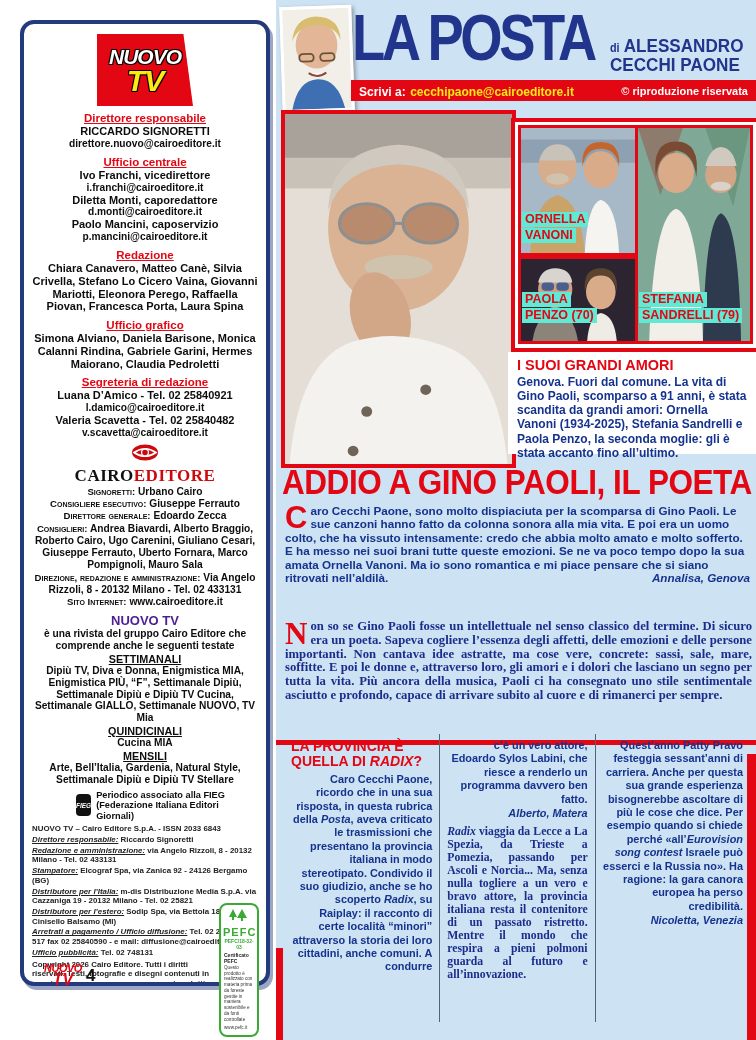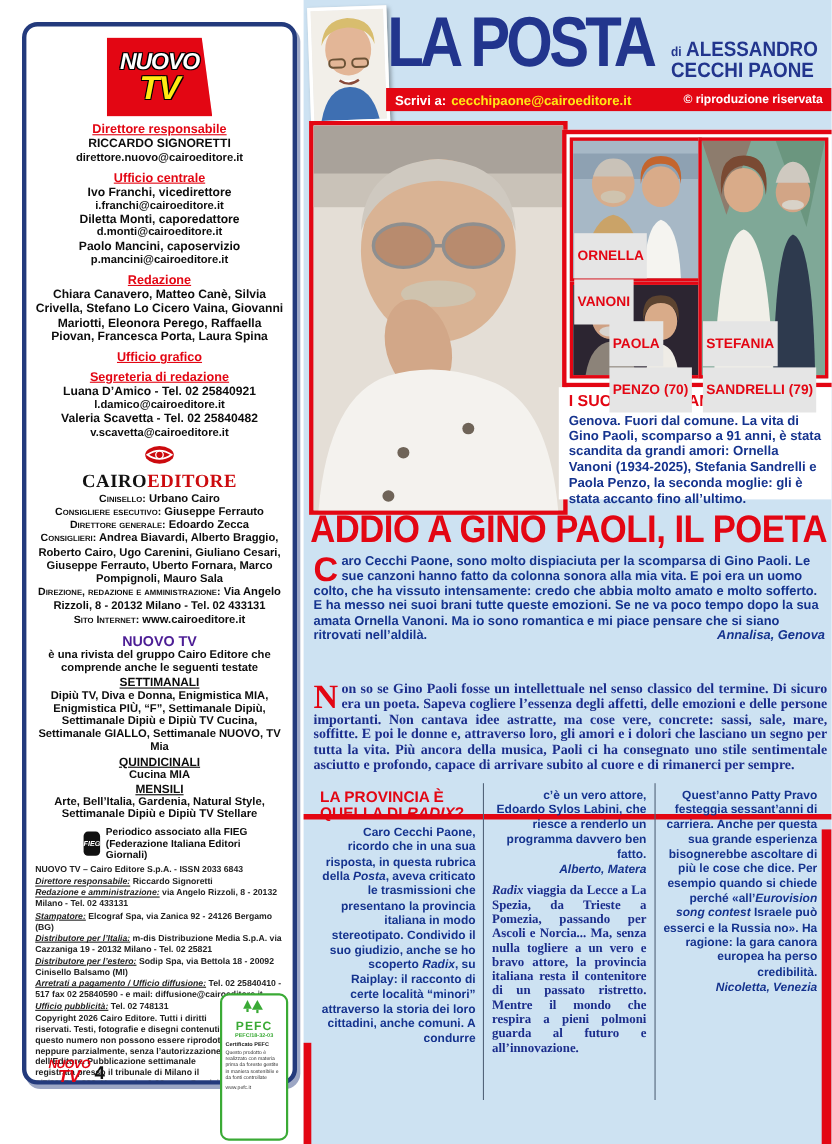--- a/index.html
+++ b/index.html
@@ -30,43 +30,43 @@
 
   
   .photo-main{left:281px;top:110px;width:227px;height:350px;border:4px solid #e30613;background:#ddd;}
   .photo-main svg,.subph svg{display:block;width:100%;height:100%;}
   .photo-panel{left:511px;top:118px;width:242px;height:226px;border:4px solid #e30613;background:#fff;}
   .subph{position:absolute;border:3px solid #e30613;background:#bbb;overflow:hidden;}
   .pa{left:3px;top:3px;width:114px;height:125px;}
   .pb{left:3px;top:134px;width:114px;height:82px;}
   .pc{left:120px;top:3px;width:112px;height:213px;}
   .cap{position:absolute;z-index:3;}
-  .cap span{display:table;background:#e5e5e5;color:#e30613;font-weight:900;font-size:12.5px;
-            line-height:1.02;padding:14px 3px;margin-bottom:1px;white-space:nowrap;}
-  .capA{left:7px;top:90px;} .capB{left:7px;top:170px;margin-left:32px;} .capC{left:124px;top:170px;}
+  .cap span{display:table;background:#5eead4;color:#e30613;font-weight:900;font-size:12.5px;
+            line-height:1.02;padding:1px 3px;margin-bottom:1px;white-space:nowrap;}
+  .capA{left:7px;top:90px;} .capB{left:7px;top:170px;} .capC{left:124px;top:170px;}
 
   .infobox{left:508px;top:352px;width:248px;height:102px;background:#fff;
            padding:5px 9px;box-sizing:border-box;}
   .infobox h3{margin:0 0 2px 0;font-size:14.5px;font-weight:900;color:#e30613;}
   .infobox p{margin:0;font-size:12px;font-weight:800;color:#15338e;line-height:1.18;}
 
   
   .headline{left:282px;top:464px;font-size:35px;font-weight:900;color:#e30613;line-height:1;
             letter-spacing:-.5px;white-space:nowrap;transform:scaleX(.9);transform-origin:left top;}
   .letter1{left:285px;top:504px;width:467px;font-weight:800;font-size:11.7px;line-height:13.4px;
            color:#15338e;position:relative;}
   .reply1{left:285px;top:620px;width:467px;font-family:"Liberation Serif",serif;font-weight:700;
           font-size:12.7px;line-height:13.8px;color:#1b2d8c;text-align:justify;}
   .dropcap{float:left;font-size:31px;line-height:.8;color:#e30613;font-weight:900;margin:2px 3px 0 0;}
   .dropcap.serif{font-family:"Liberation Serif",serif;}
   .sig-inline{position:absolute;right:2px;bottom:0;font-style:italic;font-weight:800;}
   .divider{left:276px;top:740px;width:480px;height:5px;background:#e30613;}
 
   
-  .cols{left:284px;top:712px;width:466px;height:288px;display:flex;}
+  .cols{left:284px;top:734px;width:466px;height:288px;display:flex;}
   .col{width:33.33%;padding:5px 7px 0 7px;box-sizing:border-box;}
   .col + .col{border-left:1px solid #53647a;}
   .colhead{font-size:14px;line-height:1.1;font-weight:900;color:#e30613;margin:0 0 3px 0;}
   .colbody{font-size:10.9px;line-height:13.4px;font-weight:800;color:#15338e;margin:0;text-align:right;}
   .colsig{display:block;text-align:right;font-style:italic;font-weight:800;font-size:10.9px;
           color:#15338e;margin:1px 0 2px 0;}
   .colreply{font-family:"Liberation Serif",serif;font-size:11.7px;line-height:13px;font-weight:700;
             color:#1b2d8c;text-align:justify;margin:6px 0 0 0;}
 
   
@@ -94,21 +94,21 @@
   .fieg{display:flex;align-items:center;justify-content:center;gap:5px;margin:4px 0 3px 0;padding-left:44px;}
   .fieg-ic{width:22px;height:22px;background:#111;border-radius:4px;color:#fff;font-weight:900;
            font-size:6.5px;font-style:italic;display:flex;align-items:center;justify-content:center;}
   .fieg-tx{font-size:9.2px;font-weight:bold;text-align:left;line-height:1.15;}
   .fineprint{text-align:left;font-size:7.9px;line-height:1.23;font-weight:600;color:#222;}
   .fineprint p{margin:0 0 1px 0;}
   .fp-lab{font-style:italic;text-decoration:underline;font-weight:700;}
   .copyr{margin-top:2px !important;width:180px;}
 
   
-  .pefc{left:200px;top:903px;width:62px;height:134px;background:#fff;border:2px solid #3aaa35;
+  .pefc{left:219px;top:903px;width:40px;height:134px;background:#fff;border:2px solid #3aaa35;
         border-radius:8px;z-index:6;text-align:center;padding:3px 2px;box-sizing:border-box;}
   .pefc-name{color:#3aaa35;font-weight:900;font-size:11px;letter-spacing:1px;line-height:1;}
   .pefc-code{color:#3aaa35;font-size:5px;font-weight:700;margin-bottom:2px;}
   .pefc-cert{font-size:5px;font-weight:900;color:#222;text-align:left;margin:2px 1px 1px 1px;}
   .pefc-desc{font-size:4.6px;color:#333;text-align:left;margin:0 1px;line-height:1.25;}
   .pefc-url{font-size:4.6px;color:#333;text-align:left;margin:3px 1px 0 1px;}
   .flogo{left:44px;top:964px;color:#e30613;font-weight:900;font-style:italic;line-height:.85;text-align:center;}
   .flogo .w1{font-size:11px;letter-spacing:-.5px;} .flogo .w2{font-size:16px;}
   .pagenum{left:86px;top:966px;font-size:17px;font-weight:900;color:#111;}
 </style>
@@ -272,38 +272,39 @@
     <div class="email">i.franchi@cairoeditore.it</div>
     <div class="names">Diletta Monti, caporedattore</div>
     <div class="email">d.monti@cairoeditore.it</div>
     <div class="names">Paolo Mancini, caposervizio</div>
     <div class="email">p.mancini@cairoeditore.it</div>
 
     <div class="red-head">Redazione</div>
     <div class="names">Chiara Canavero, Matteo Canè, Silvia Crivella, Stefano Lo Cicero Vaina, Giovanni Mariotti, Eleonora Perego, Raffaella Piovan, Francesca Porta, Laura Spina</div>
 
     <div class="red-head">Ufficio grafico</div>
+    <div class="names">Simona Alviano, Daniela Barisone, Monica Calanni Rindina, Gabriele Garini, Hermes Maiorano, Claudia Pedroletti</div>
 
     <div class="red-head">Segreteria di redazione</div>
     <div class="names">Luana D’Amico - Tel. 02 25840921</div>
     <div class="email">l.damico@cairoeditore.it</div>
     <div class="names">Valeria Scavetta - Tel. 02 25840482</div>
     <div class="email">v.scavetta@cairoeditore.it</div>
 
     <div style="margin-top:5px;">
       <svg width="34" height="17" viewBox="0 0 34 17">
         <ellipse cx="17" cy="8.5" rx="13" ry="8" fill="#cc0a0e"></ellipse>
         <path d="M6 8.5 Q17 1 28 8.5 Q17 16 6 8.5 Z" fill="none" stroke="#fff" stroke-width="1.6"></path>
         <circle cx="17" cy="8.5" r="3.4" fill="#cc0a0e" stroke="#fff" stroke-width="1.2"></circle>
       </svg>
     </div>
     <div class="cairo-brand">
       <span class="b1">CAIRO</span><span class="b2">EDITORE</span>
     </div>
-    <p class="crow"><span class="sc">Cinisello:</span> <span>Urbano Cairo</span></p>
+    <p class="crow"><span class="sc">Signoretti:</span> <span>Urbano Cairo</span></p>
     <p class="crow"><span class="sc">Consigliere esecutivo:</span> <span>Giuseppe Ferrauto</span></p>
     <p class="crow"><span class="sc">Direttore generale:</span> <span>Edoardo Zecca</span></p>
     <p class="crow"><span class="sc">Consiglieri:</span> <span>Andrea Biavardi, Alberto Braggio, Roberto Cairo, Ugo Carenini, Giuliano Cesari, Giuseppe Ferrauto, Uberto Fornara, Marco Pompignoli, Mauro Sala</span></p>
     <p class="crow"><span class="sc">Direzione, redazione e amministrazione:</span> <span>Via Angelo Rizzoli, 8 - 20132 Milano - Tel. 02 433131</span></p>
     <p class="crow"><span class="sc">Sito Internet:</span> <span>www.cairoeditore.it</span></p>
 
     <div class="ntv-title">NUOVO TV</div>
     <div class="ntv-intro">è una rivista del gruppo Cairo Editore che comprende anche le seguenti testate</div>
     <div class="grp-label">SETTIMANALI</div>
     <div class="grp-items">Dipiù TV, Diva e Donna, Enigmistica MIA, Enigmistica PIÙ, “F”, Settimanale Dipiù, Settimanale Dipiù e Dipiù TV Cucina, Settimanale GIALLO, Settimanale NUOVO, TV Mia</div>

